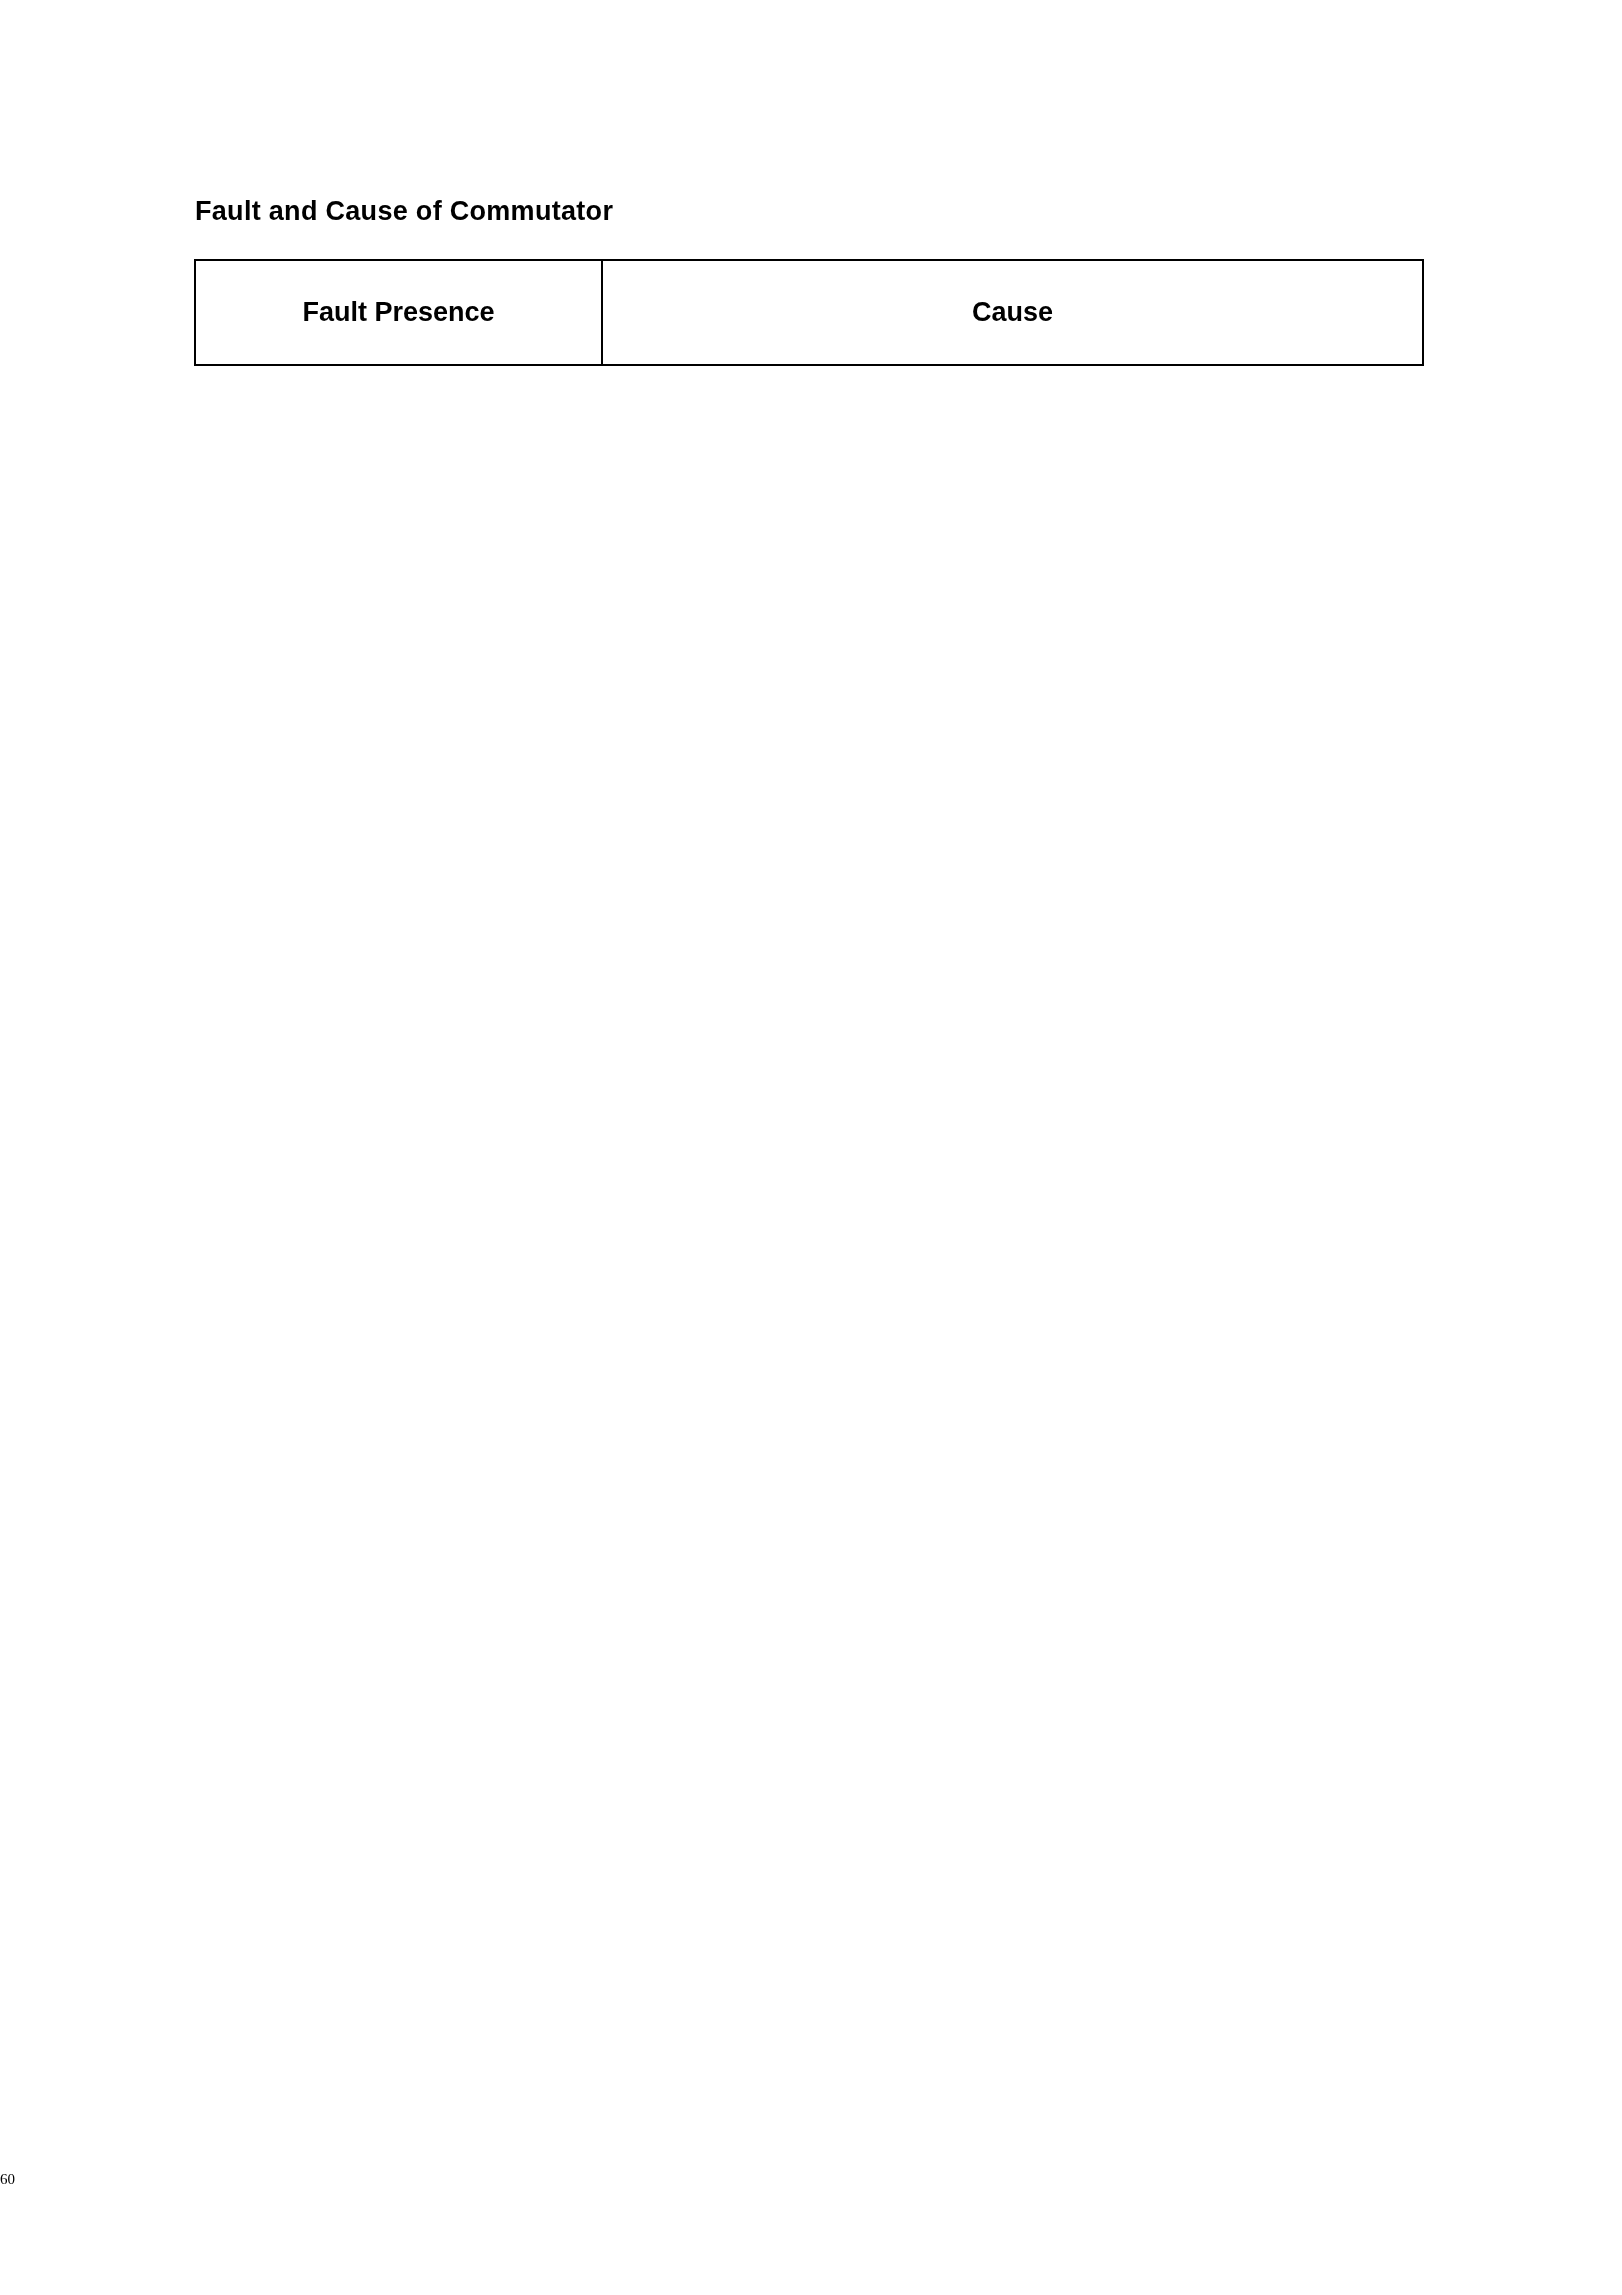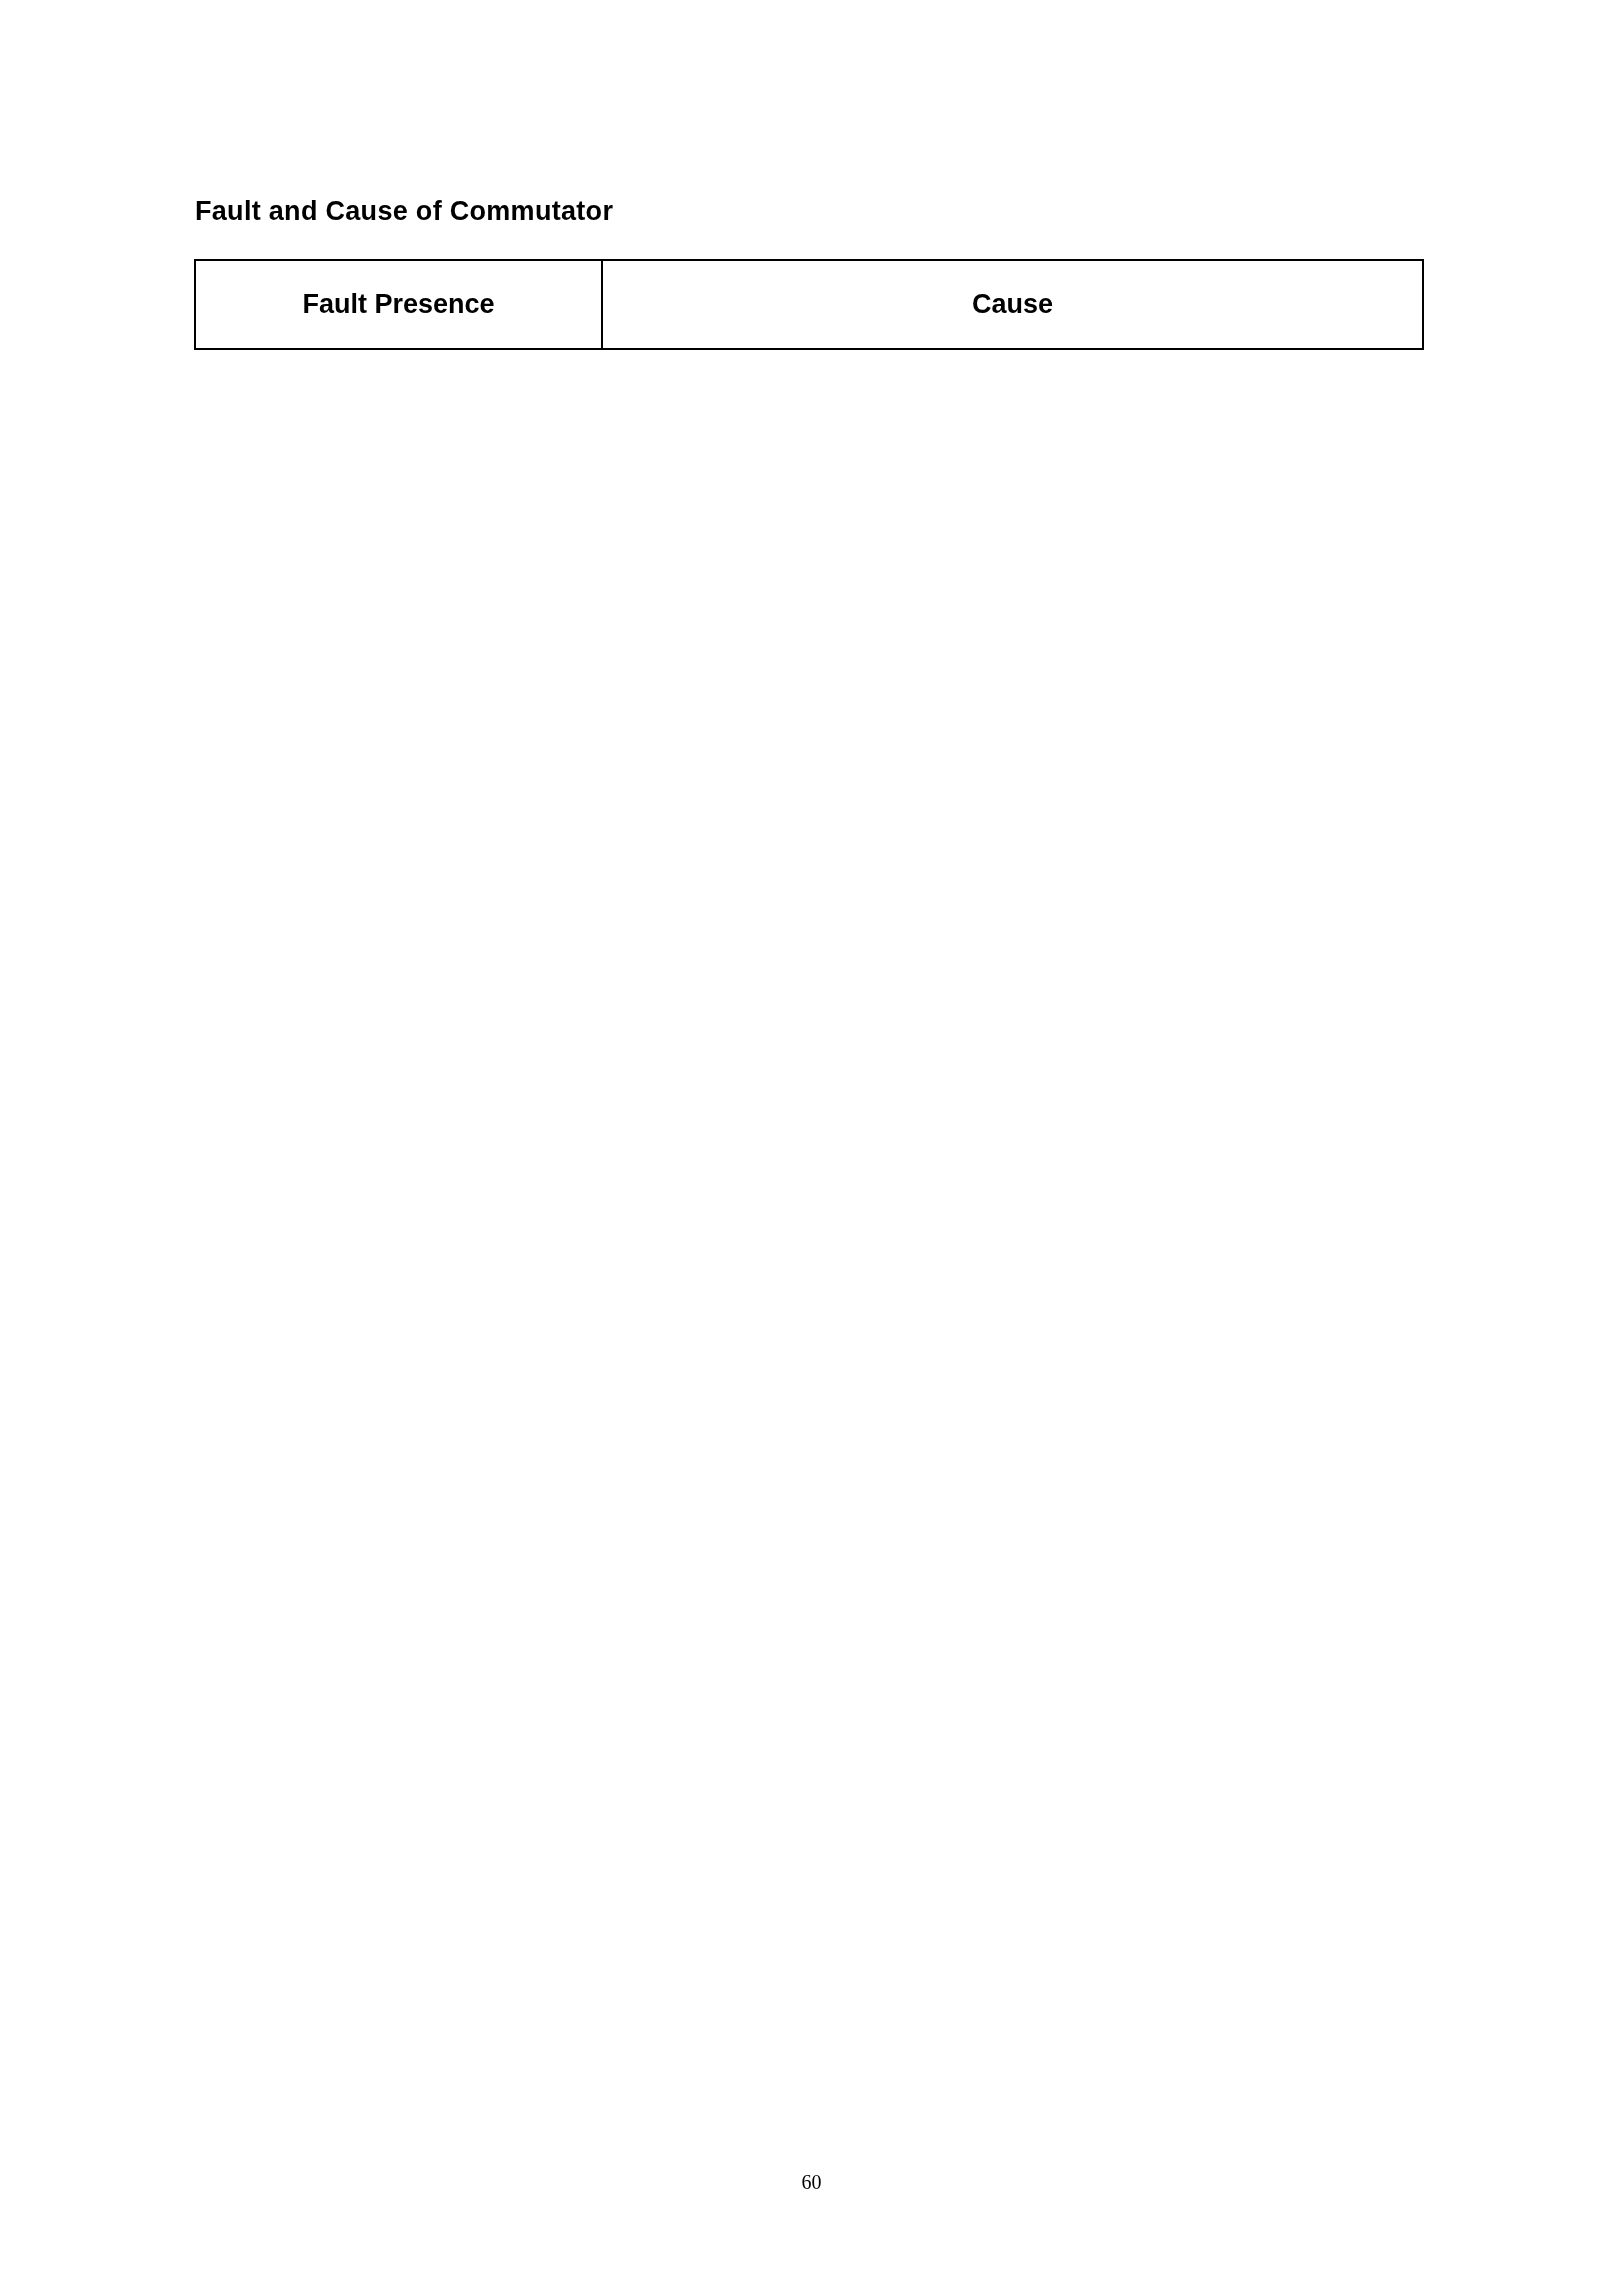--- a/index.html
+++ b/index.html
@@ -41,30 +41,29 @@
   }
   col.col-fault { width: 407px; }
   table.fault-table th {
     border: 2px solid #000;
     border-bottom-width: 2.7px;
     height: 71px;
     font-size: 27px;
     font-weight: bold;
     text-align: center;
     vertical-align: middle;
-    padding: 8px;
+    padding: 16px;
   }
   .page-number {
     position: absolute;
     top: 2171px;
     left: 0;
     width: 100%;
-    text-align: center;
     font-family: "Liberation Serif", serif;
-    font-size: 20px;
+    font-size: 15px;
   }
 </style>
 </head>
 <body>
 
 <div class="page">
 
   <div class="doc-title">Fault and Cause of Commutator</div>
 
   <div class="table-wrap">

